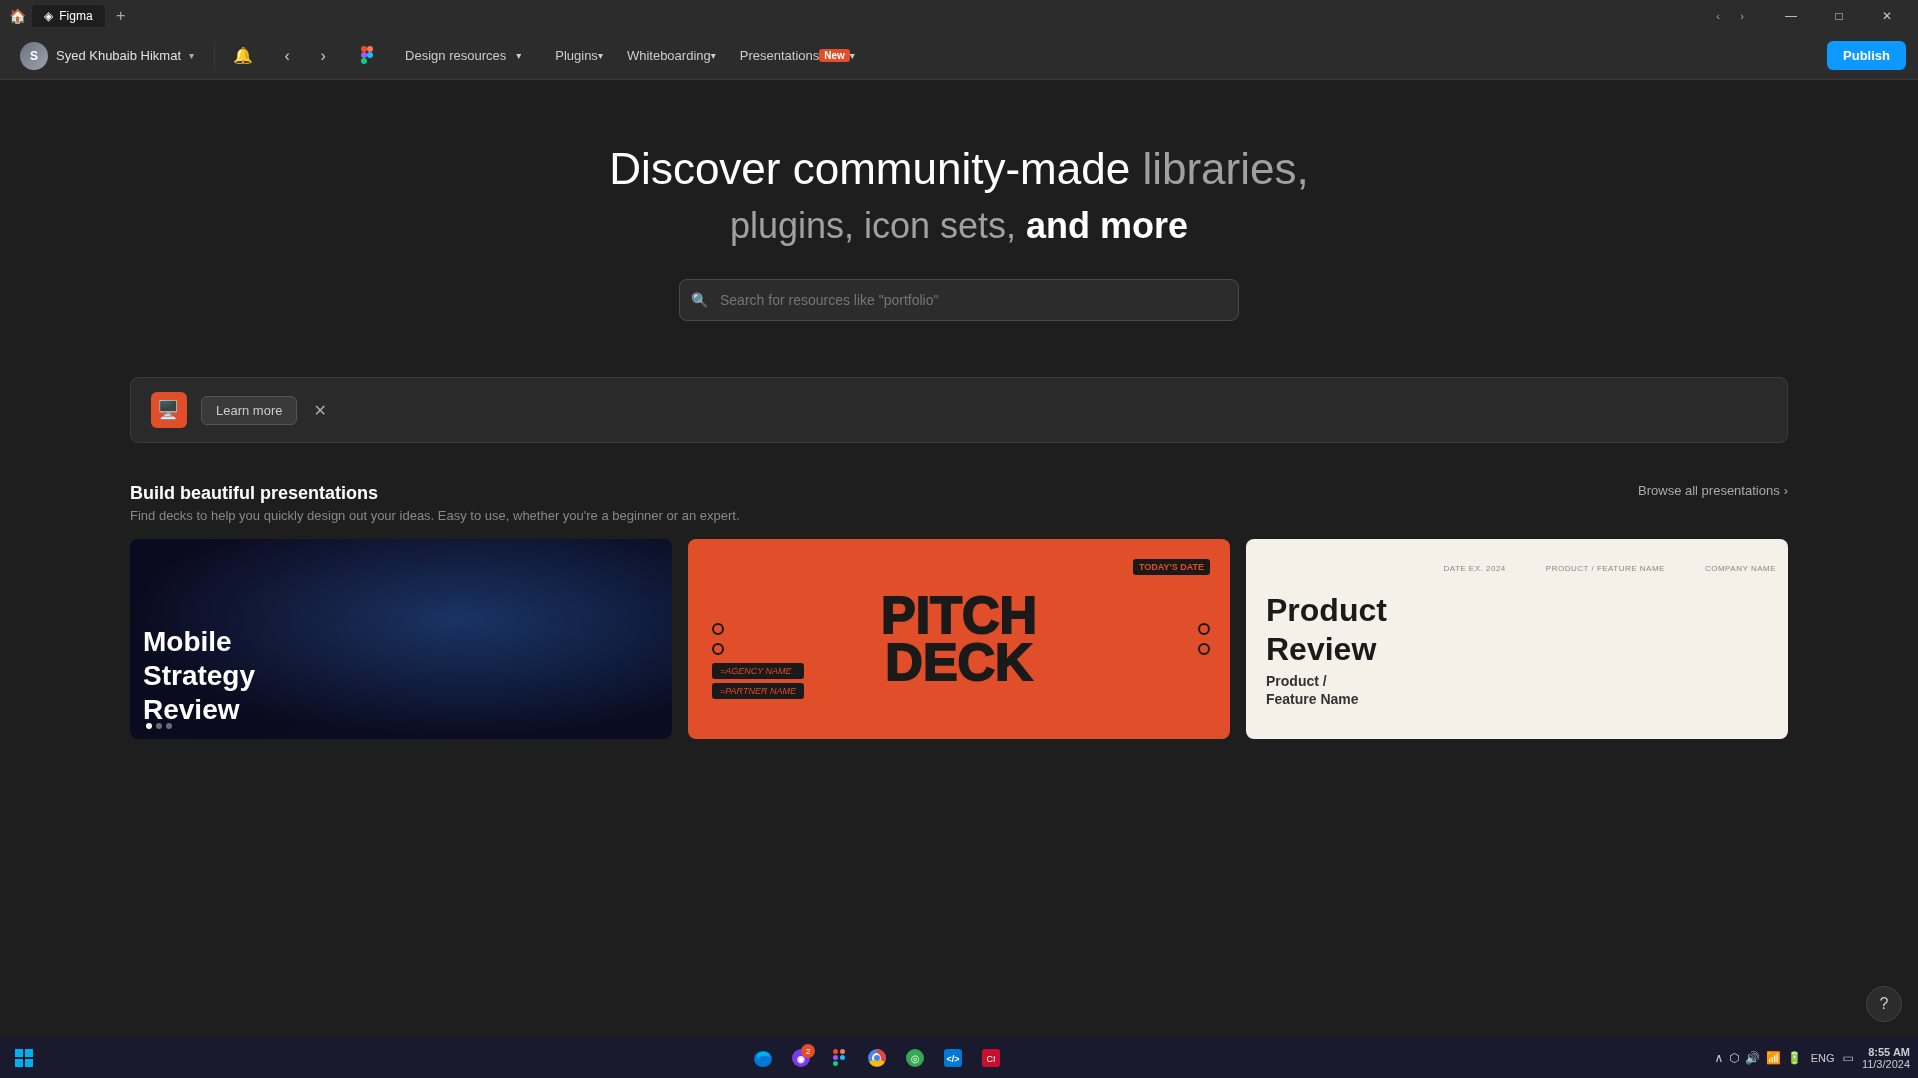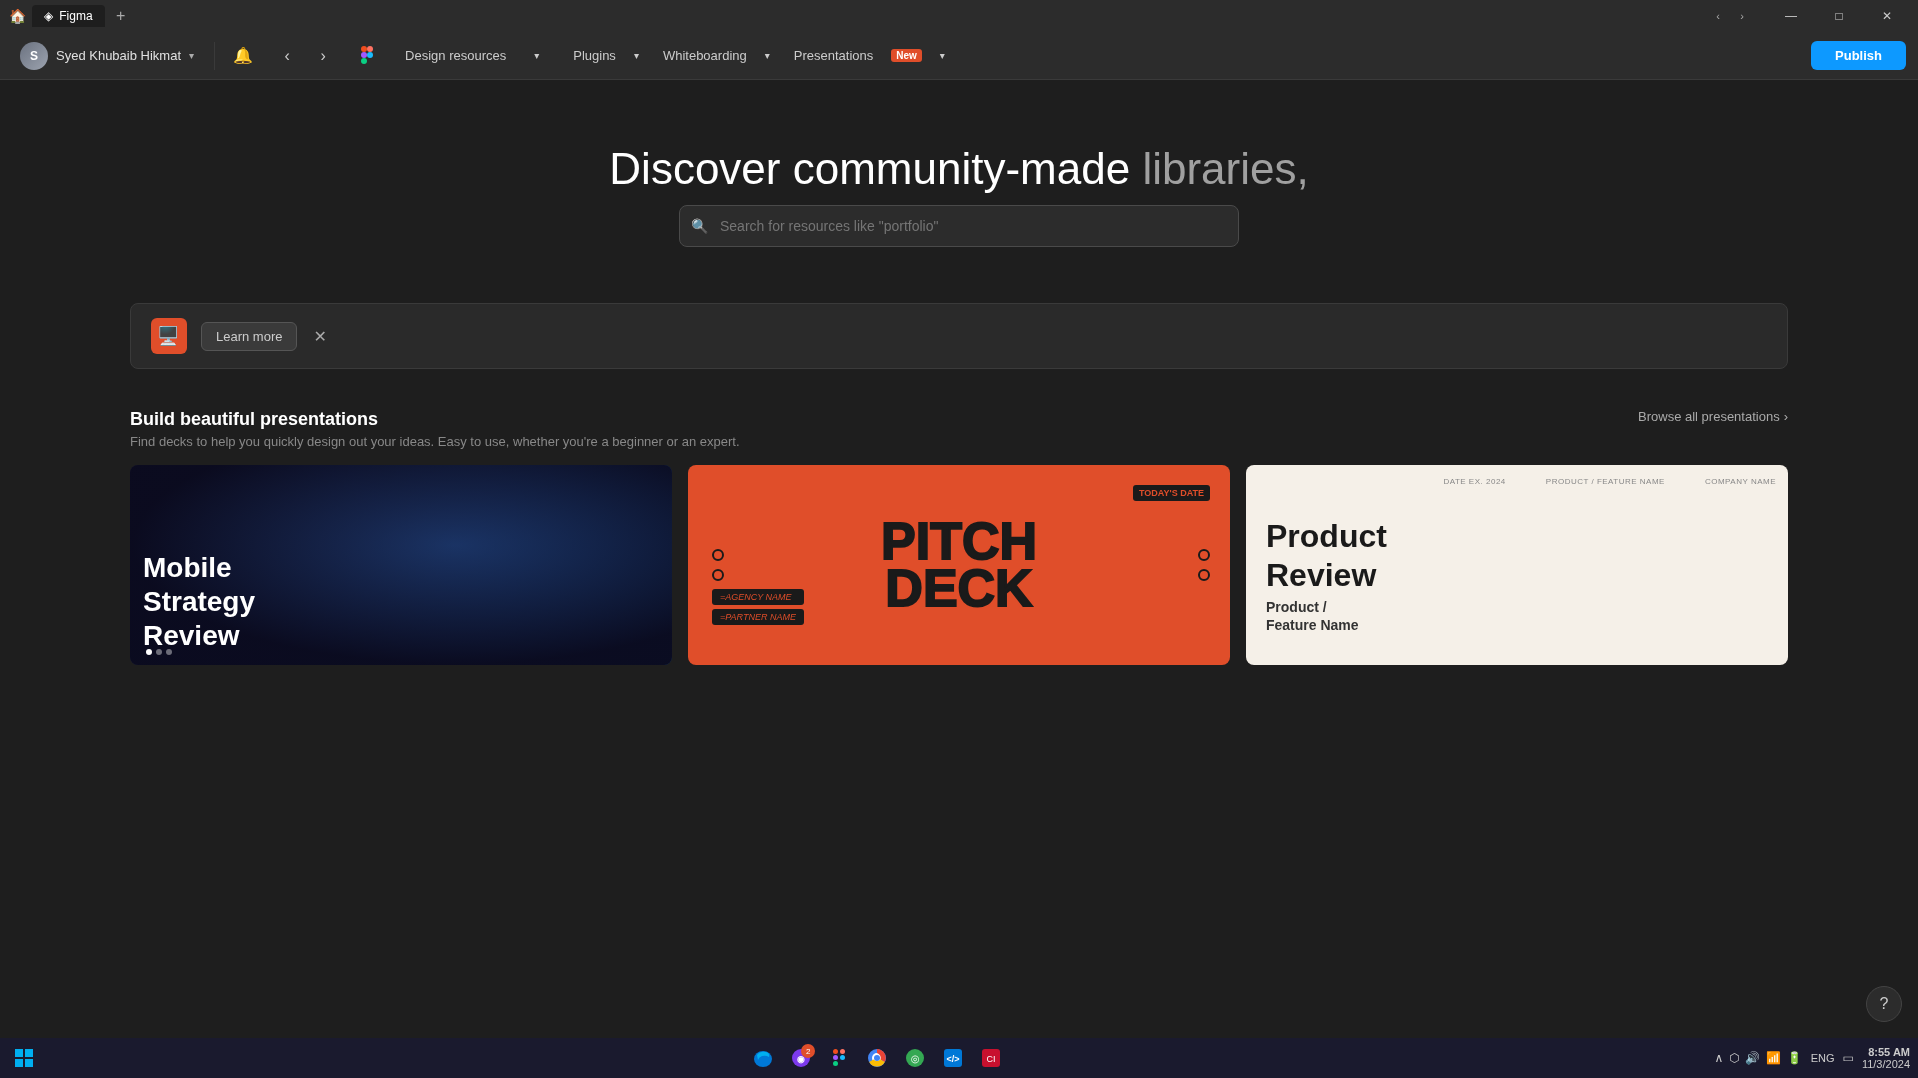--- a/index.html
+++ b/index.html
@@ -148,41 +148,41 @@
     }
     .nav-links {
       display: flex;
       align-items: center;
       gap: 4px;
       flex: 1;
     }
     .nav-link {
       display: flex;
       align-items: center;
-      gap: 18px;
+      gap: 0;
       padding: 6px 10px;
       font-size: 13px;
       color: #ccc;
       cursor: pointer;
       border-radius: 4px;
     }
     .nav-link .chevron { font-size: 10px; }
     .new-badge {
       background: #e04e2a;
       color: #fff;
       font-size: 10px;
       padding: 1px 5px;
       border-radius: 3px;
       font-weight: bold;
     }
     .publish-btn {
       background: #0d99ff;
       color: #fff;
       border: none;
-      padding: 7px 24px;
+      padding: 7px 16px;
       border-radius: 6px;
       font-size: 13px;
       font-weight: 600;
       cursor: pointer;
     }
 
     
     .main-content {
       height: calc(1078px - 32px - 48px - 40px);
       background: #1e1e1e;
@@ -395,21 +395,21 @@
     }
     .card-3-subtitle {
       font-size: 14px;
       color: #333;
       margin-top: 4px;
       line-height: 1.3;
       font-weight: bold;
     }
     .card-3-header {
       position: absolute;
-      top: 12px;
+      top: 25px;
       right: 12px;
       display: flex;
       gap: 40px;
     }
     .card-3-header-text {
       font-size: 8px;
       color: #888;
       text-transform: uppercase;
       letter-spacing: 0.5px;
     }
@@ -611,20 +611,23 @@
     </div>
   </div>
   <button class="publish-btn">Publish</button>
 </div>
 
 <div class="main-content">
 
   <div class="hero">
     <div class="hero-title">
       <span>Discover community-made </span><span style="color:#a0a0a0;">libraries,</span>
+    </div>
+    <div style="font-size:36px;color:#a0a0a0;font-weight:400;margin-bottom:32px;">
+      <span>plugins, icon sets,</span><span style="font-weight:700;color:#fff;"> and more</span>
     </div>
     <div class="search-bar">
       <span class="search-icon-wrap">🔍</span>
       <input class="search-input" type="text" placeholder="Search for resources like &quot;portfolio&quot;" style="">
     </div>
   </div>
 
   <div class="banner">
     <div class="banner-icon">🖥️</div>
     <div class="banner-actions">

